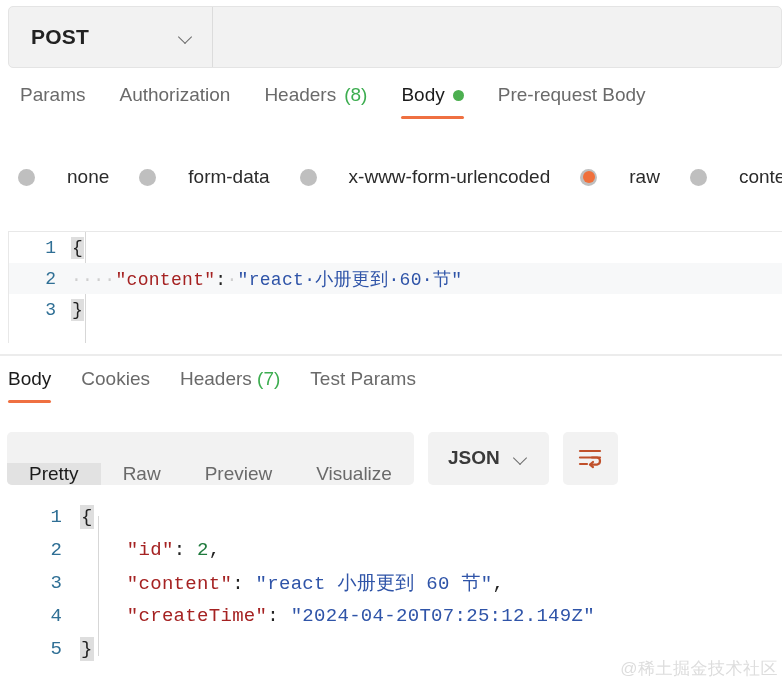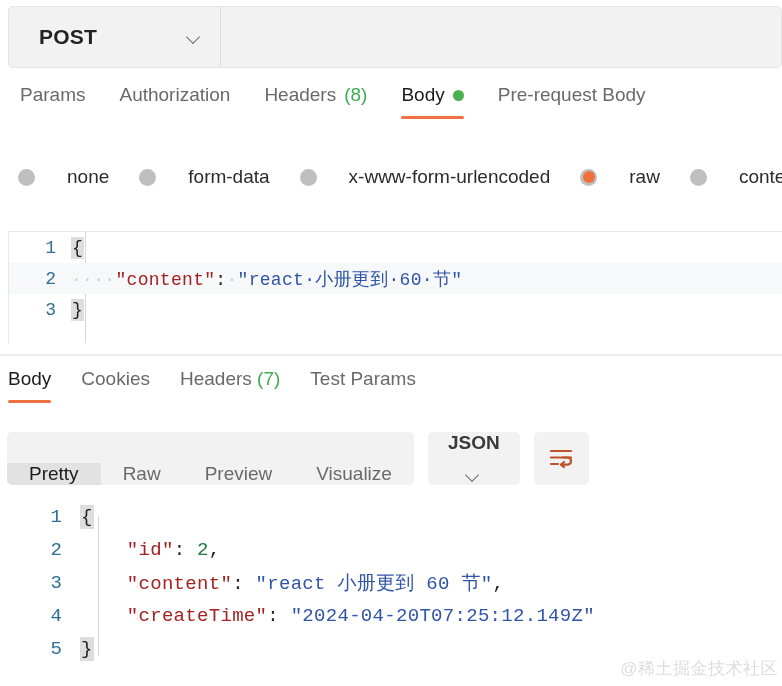--- a/index.html
+++ b/index.html
@@ -22,21 +22,20 @@
     left: 8px;
     top: 6px;
     width: 774px;
     height: 62px;
     background: #f2f2f2;
     border: 1px solid #e4e4e4;
     border-radius: 5px;
     display: flex;
     align-items: stretch;
     box-sizing: border-box;
-    padding-left: 8px;
   }
   .method-select {
     width: 204px;
     display: flex;
     align-items: center;
     justify-content: space-between;
     padding: 0 18px 0 22px;
     box-sizing: border-box;
     border-right: 1px solid #dcdcdc;
     cursor: pointer;
@@ -306,21 +305,20 @@
     border-radius: 5px;
     display: flex;
     align-items: center;
     gap: 14px;
     padding: 0 20px;
     font-size: 19px;
     font-weight: bold;
     color: #3a3a3a;
     cursor: pointer;
     white-space: nowrap;
-    flex-direction: column;
   }
   .wrap-btn {
     width: 55px;
     height: 53px;
     margin-left: 14px;
     background: #f2f2f2;
     border-radius: 5px;
     display: flex;
     align-items: center;
     justify-content: center;

